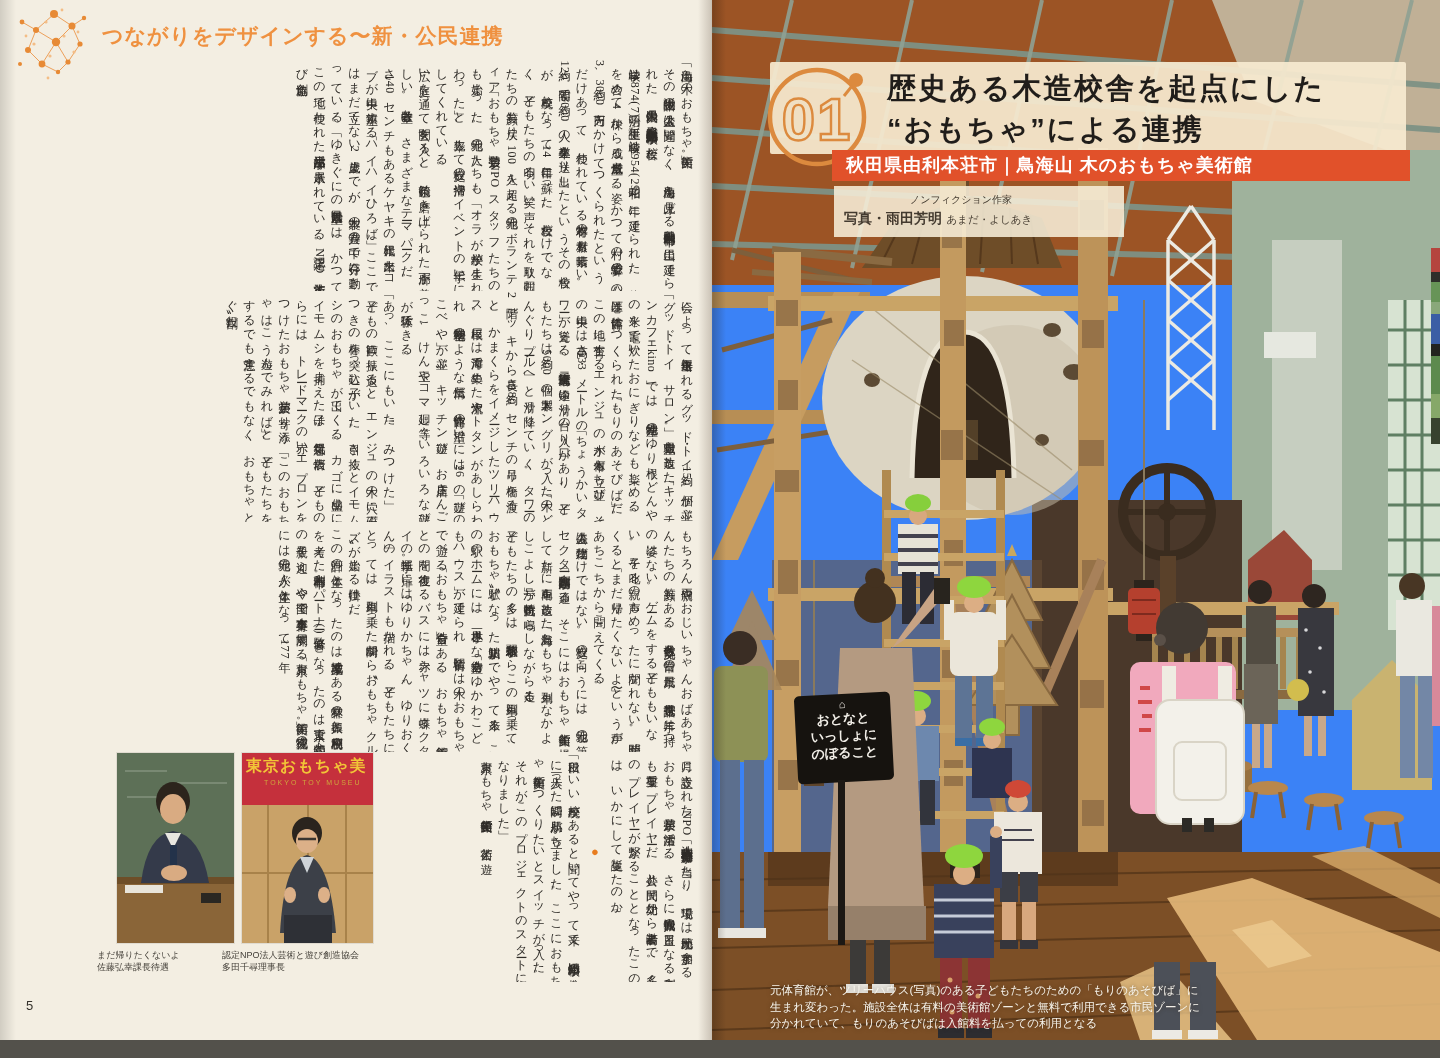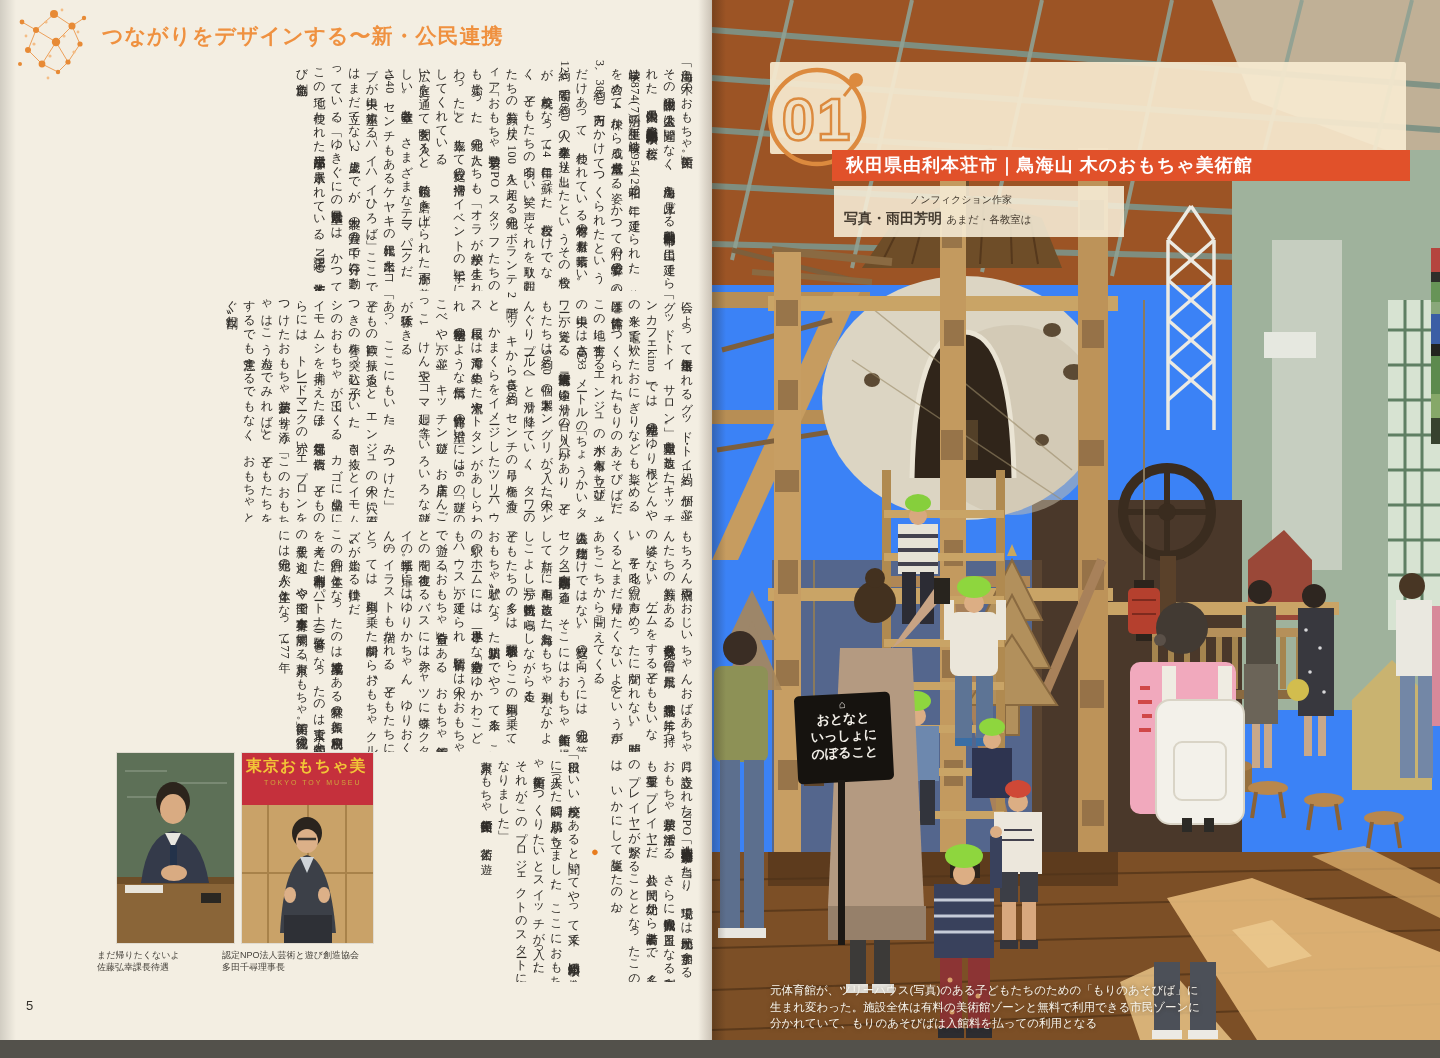--- a/index.html
+++ b/index.html
@@ -541,27 +541,29 @@
     </svg>
 
     <div class="title-box"></div>
     <svg class="badge" width="106" height="106">
       <circle cx="53" cy="53" r="47" fill="none" stroke="#dc8a3e" stroke-width="4.5"></circle>
       <circle cx="92" cy="16" r="7" fill="#dc8a3e"></circle>
       <line x1="88" y1="22" x2="80" y2="32" stroke="#dc8a3e" stroke-width="3"></line>
       <text x="53" y="76" text-anchor="middle" font-size="60" font-weight="bold" fill="none" stroke="#dc8a3e" stroke-width="2.4" letter-spacing="2">01</text>
     </svg>
     <div class="headline">
+      <div>歴史ある木造校舎を起点にした</div>
+      <div>“おもちゃ”による連携</div>
     </div>
     <div class="loc-band">秋田県由利本荘市｜鳥海山 木のおもちゃ美術館</div>
     <div class="credits">
       <div class="credit-role">ノンフィクション作家</div>
       <div class="credit-row">
         <span class="credit-big">写真・雨田芳明</span>
-        <span class="credit-small">あまだ・各教室は</span>
+        <span class="credit-small">あまだ・よしあき</span>
       </div>
     </div>
 
     <div class="sign">
       <div class="sign-icon">⌂</div>
       <div>おとなと</div>
       <div>いっしょに</div>
       <div>のぼること</div>
     </div>
     <div class="sign-pole"></div>

